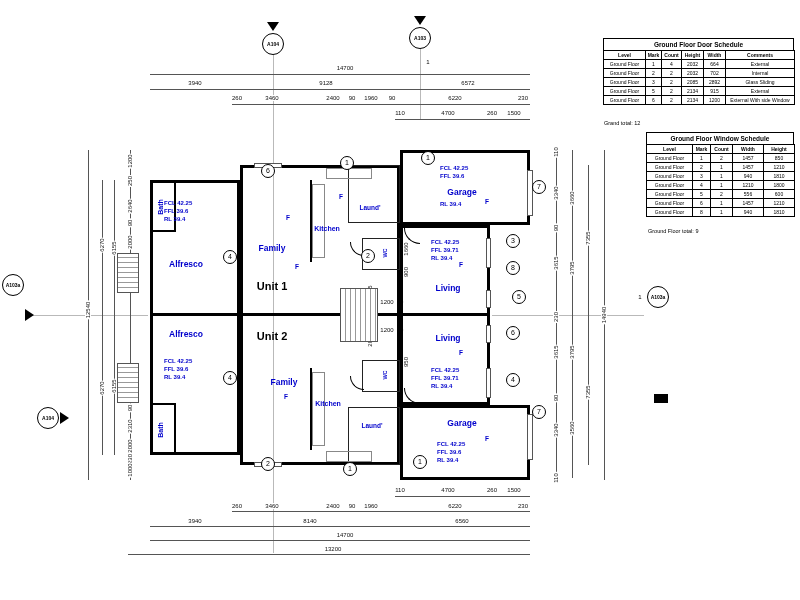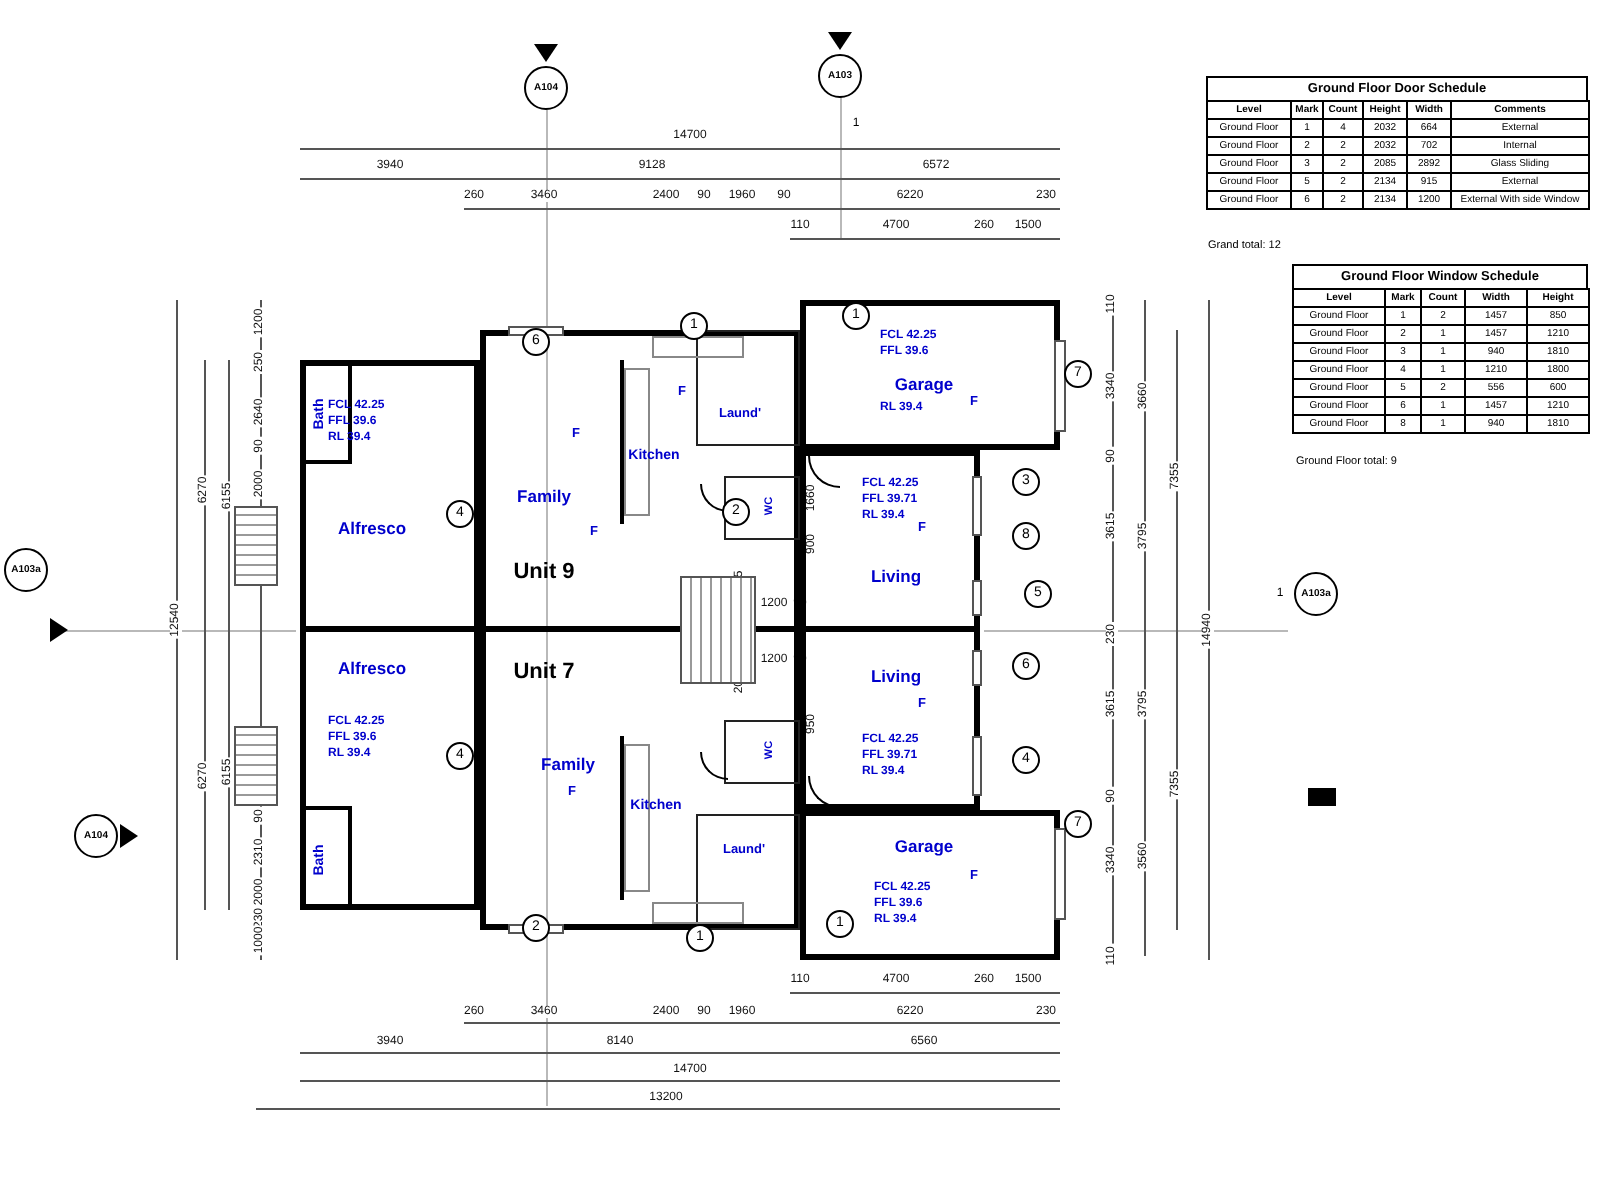--- a/index.html
+++ b/index.html
@@ -211,22 +211,22 @@
   <span class="rl" style="left:370px;top:207px;font-size:6.5px">Laund'</span>
   <span class="rl" style="left:372px;top:425px;font-size:6.5px">Laund'</span>
   <span class="rl" style="left:462px;top:192px">Garage</span>
   <span class="rl" style="left:462px;top:423px">Garage</span>
   <span class="rl" style="left:448px;top:288px">Living</span>
   <span class="rl" style="left:448px;top:338px">Living</span>
   <span class="rlv" style="left:160px;top:207px">Bath</span>
   <span class="rlv" style="left:160px;top:430px">Bath</span>
   <span class="rlv" style="left:385px;top:253px;font-size:5.5px">WC</span>
   <span class="rlv" style="left:385px;top:375px;font-size:5.5px">WC</span>
-  <span class="ul" style="left:272px;top:286px">Unit 9</span>
-  <span class="ul" style="left:272px;top:336px">Unit 7</span>
+  <span class="ul" style="left:272px;top:286px">Unit 1</span>
+  <span class="ul" style="left:272px;top:336px">Unit 2</span>
 
   <span class="fl" style="left:288px;top:217px">F</span>
   <span class="fl" style="left:297px;top:266px">F</span>
   <span class="fl" style="left:487px;top:201px">F</span>
   <span class="fl" style="left:461px;top:264px">F</span>
   <span class="fl" style="left:461px;top:352px">F</span>
   <span class="fl" style="left:487px;top:438px">F</span>
   <span class="fl" style="left:286px;top:396px">F</span>
   <span class="fl" style="left:341px;top:196px">F</span>
 

